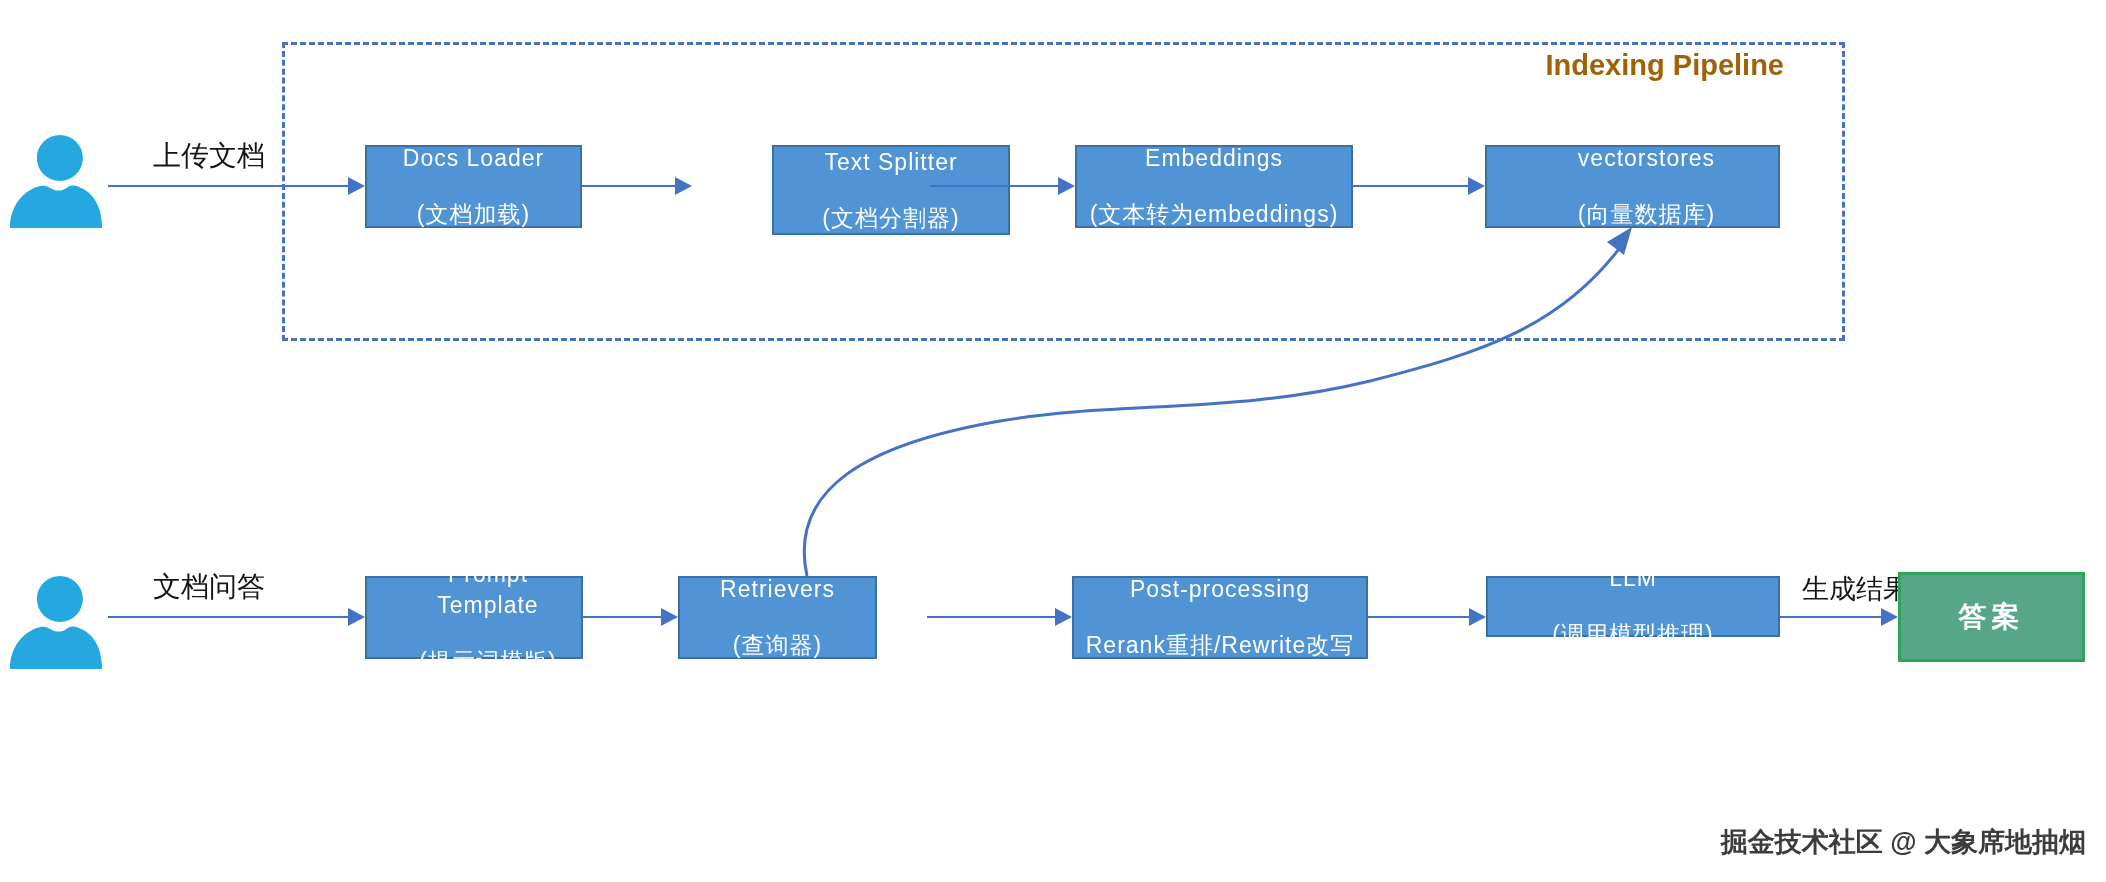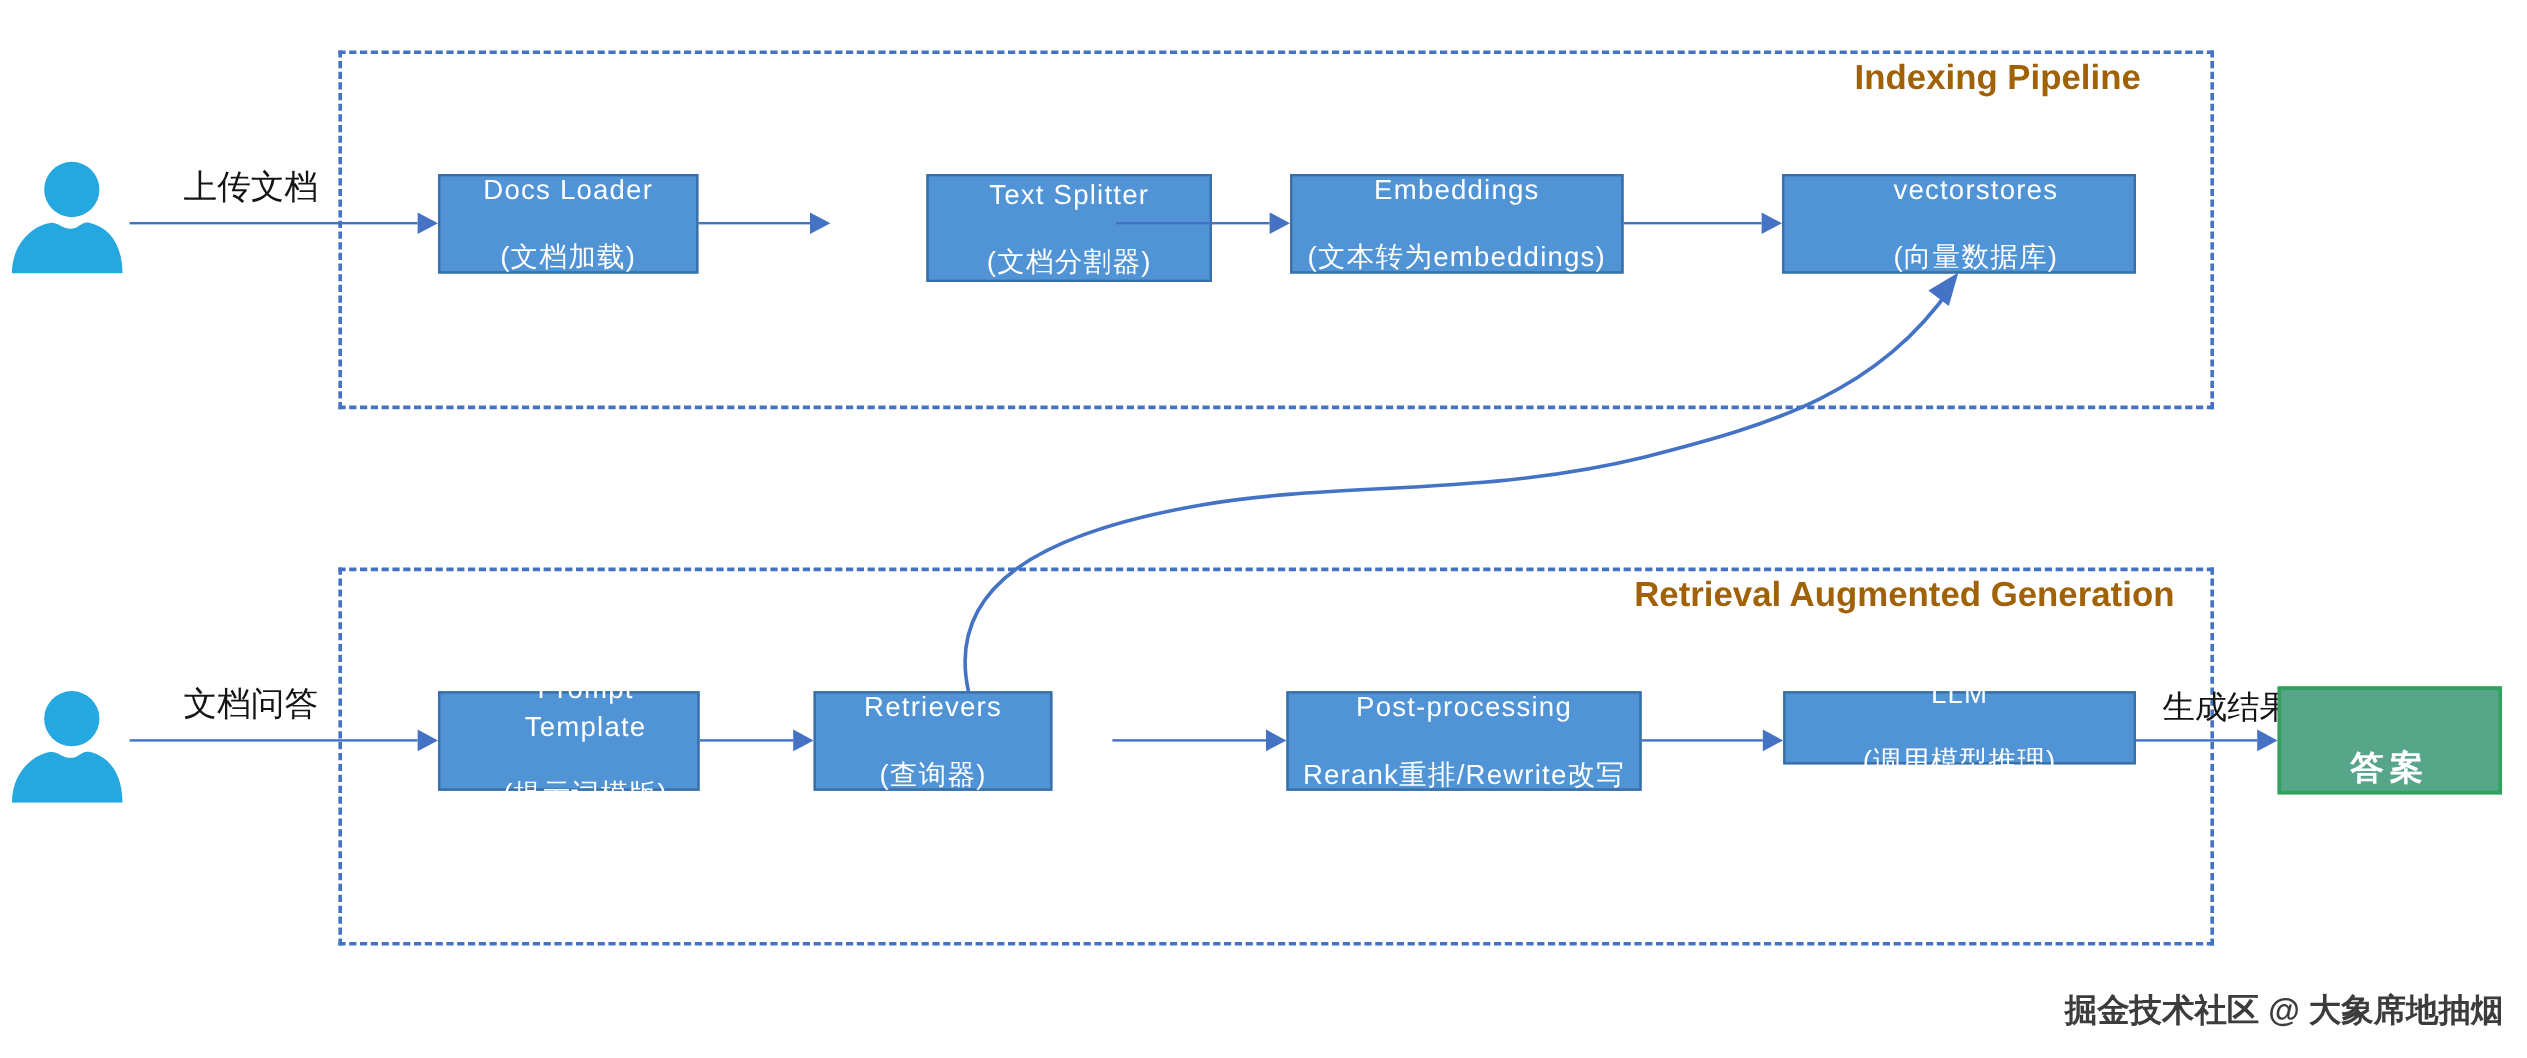--- a/index.html
+++ b/index.html
@@ -25,21 +25,21 @@
   .node-embeddings     {left:1075px;top:145px; width:278px; height:83px;}
   .node-vectorstores   {left:1485px;top:145px; width:295px; height:83px;padding-left:28px;}
   .node-prompt-template{left:365px; top:576px; width:218px; height:83px;padding-left:28px;}
   .node-retrievers     {left:678px; top:576px; width:199px; height:83px;}
   .node-post-processing{left:1072px;top:576px; width:296px; height:83px;}
   .node-llm            {left:1486px;top:576px; width:294px; height:61px;}
 
   
   .answer-box{position:absolute;left:1898px;top:572px;width:187px;height:90px;
         background:var(--answer-fill,#58A689);border:3px solid var(--answer-border,#2FA35B);
-        box-sizing:border-box;display:flex;align-items:flex-end;justify-content:center;
+        box-sizing:border-box;display:flex;align-items:center;justify-content:center;
         color:#fff;font-size:28px;font-weight:bold;letter-spacing:5px;}
 
   
   .arrow{position:absolute;height:0;border-top:2px solid var(--arrow-color,#4472C4);}
   .arrow::after{content:"";position:absolute;right:-17px;top:-10px;width:0;height:0;
         border-left:17px solid var(--arrow-color,#4472C4);
         border-top:9px solid transparent;border-bottom:9px solid transparent;}
   .a-r1{top:185px;}
   .a-r2{top:616px;}
   .a1{left:108px;width:240px;}
@@ -73,23 +73,20 @@
 </style>
 </head>
 <body>
 
 <div class="canvas">
 
   <div class="dashed-box indexing">
     <div class="group-title">Indexing Pipeline</div>
   </div>
 
-  <div class="dashed-box rag">
-    <div class="group-title">Retrieval Augmented Generation</div>
-  </div>
 
   <svg class="person p1" viewBox="0 0 100 100">
     <circle cx="54" cy="27" r="24" fill="#25A8E0"></circle>
     <path d="M2 100 C2 72 22 58 35 56 C42 55 45 61 53 61 C61 61 62 54 70 56 C86 60 98 74 98 100 Z" fill="#25A8E0"></path>
   </svg>
   <svg class="person p2" viewBox="0 0 100 100">
     <circle cx="54" cy="27" r="24" fill="#25A8E0"></circle>
     <path d="M2 100 C2 72 22 58 35 56 C42 55 45 61 53 61 C61 61 62 54 70 56 C86 60 98 74 98 100 Z" fill="#25A8E0"></path>
   </svg>
 

